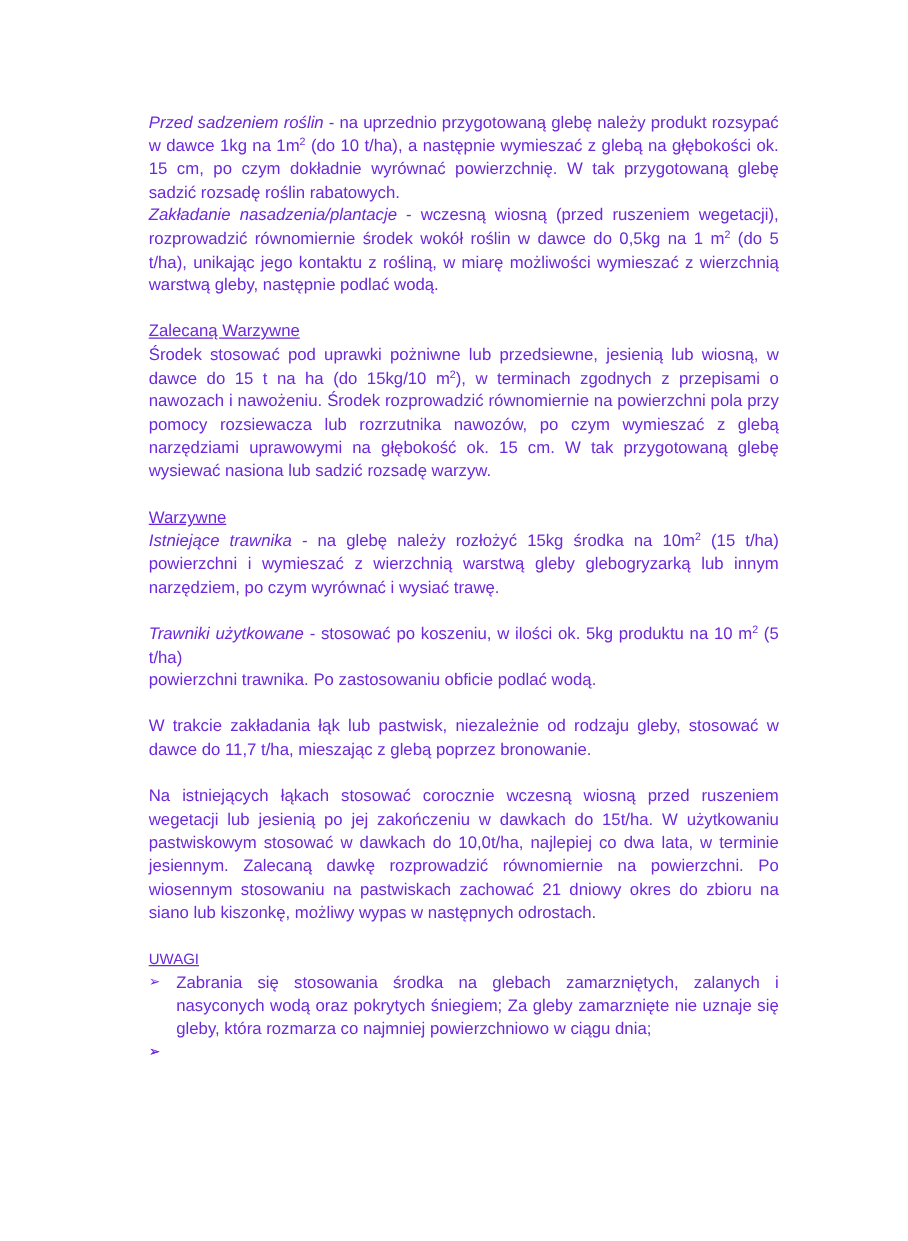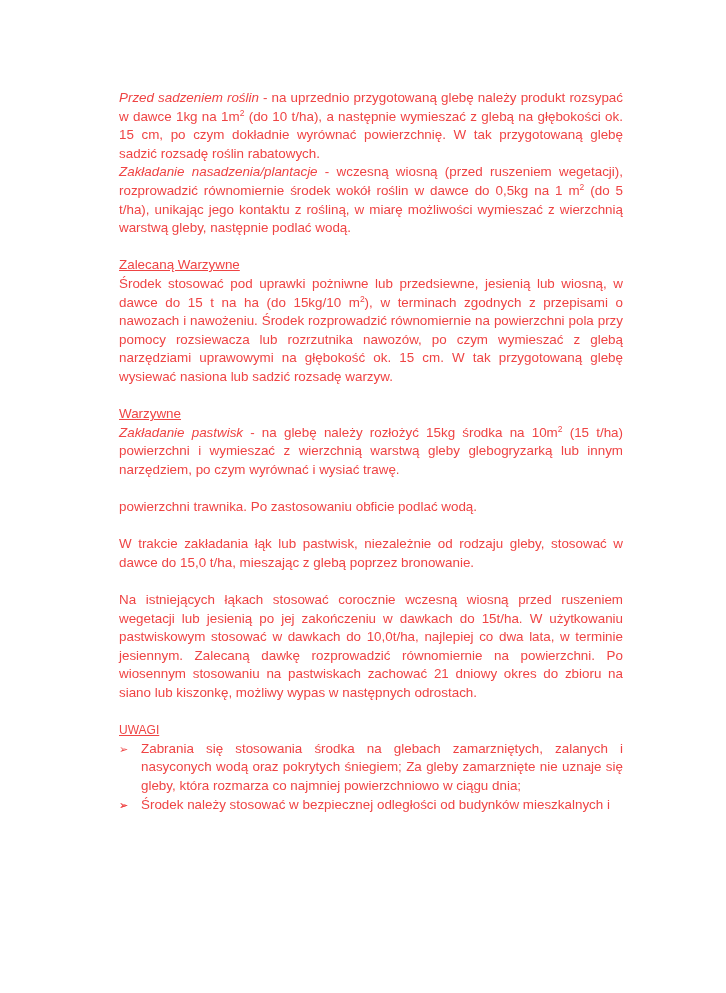--- a/index.html
+++ b/index.html
@@ -1,20 +1,20 @@
 <!DOCTYPE html>
 <html><head>
   <meta charset="utf-8">
   <style>
     html, body { margin: 0; padding: 0; background: #ffffff; }
     body { width: 726px; height: 993px; position: relative; overflow: hidden; }
     .page {
       position: absolute; left: 119px; top: 89px; width: 504px;
       font-family: "Liberation Sans", "DejaVu Sans", sans-serif;
-      font-size: 13.4px; line-height: 18.6px; color: #ef4444;
+      font-size: 13.4px; line-height: 18.6px; color: #6d28d9;
     }
     p { margin: 0; text-align: justify; }
     .gap { height: 18.6px; }
     .heading { text-decoration: underline; }
     .uwagi { text-decoration: underline; font-size: 12px; }
     em { font-style: italic; }
     sup { font-size: 8.5px; line-height: 0; vertical-align: 5px; }
     ul { list-style: none; margin: 0; padding: 0; }
     li { position: relative; padding-left: 22px; text-align: justify; }
     li .bullet { position: absolute; left: 0; top: 0; font-size: 11px; }
@@ -29,36 +29,37 @@
   <p><em>Zakładanie nasadzenia/plantacje</em><span> - wczesną wiosną (przed ruszeniem wegetacji), rozprowadzić równomiernie środek wokół roślin w dawce do 0,5kg na 1 m</span><sup>2</sup><span> (do 5 t/ha), unikając jego kontaktu z rośliną, w miarę możliwości wymieszać z wierzchnią warstwą gleby, następnie podlać wodą.</span></p>
 
   <div class="gap"></div>
 
   <p class="heading">Zalecaną Warzywne</p>
   <p><span>Środek stosować pod uprawki pożniwne lub przedsiewne, jesienią lub wiosną, w dawce do 15 t na ha (do 15kg/10 m</span><sup>2</sup><span>), w terminach zgodnych z przepisami o nawozach i nawożeniu. Środek rozprowadzić równomiernie na powierzchni pola przy pomocy rozsiewacza lub rozrzutnika nawozów, po czym wymieszać z glebą narzędziami uprawowymi na głębokość ok. 15 cm. W tak przygotowaną glebę wysiewać nasiona lub sadzić rozsadę warzyw.</span></p>
 
   <div class="gap"></div>
 
   <p class="heading">Warzywne</p>
-  <p><em>Zakładanie pastwisk</em><span> - na glebę należy rozłożyć 15kg środka na 10m</span><sup>2</sup><span> (15 t/ha) powierzchni i wymieszać z wierzchnią warstwą gleby glebogryzarką lub innym narzędziem, po czym wyrównać i wysiać trawę.</span></p>
+  <p><em>Istniejące trawnika</em><span> - na glebę należy rozłożyć 15kg środka na 10m</span><sup>2</sup><span> (15 t/ha) powierzchni i wymieszać z wierzchnią warstwą gleby glebogryzarką lub innym narzędziem, po czym wyrównać i wysiać trawę.</span></p>
 
   <div class="gap"></div>
 
+  <p><em>Trawniki użytkowane</em><span> - stosować po koszeniu, w ilości ok. 5kg produktu na 10 m</span><sup>2</sup><span> (5 t/ha)</span></p>
   <p>powierzchni trawnika. Po zastosowaniu obficie podlać wodą.</p>
 
   <div class="gap"></div>
 
-  <p>W trakcie zakładania łąk lub pastwisk, niezależnie od rodzaju gleby, stosować w dawce do 15,0 t/ha, mieszając z glebą poprzez bronowanie.</p>
+  <p>W trakcie zakładania łąk lub pastwisk, niezależnie od rodzaju gleby, stosować w dawce do 11,7 t/ha, mieszając z glebą poprzez bronowanie.</p>
 
   <div class="gap"></div>
 
   <p>Na istniejących łąkach stosować corocznie wczesną wiosną przed ruszeniem wegetacji lub jesienią po jej zakończeniu w dawkach do 15t/ha. W użytkowaniu pastwiskowym stosować w dawkach do 10,0t/ha, najlepiej co dwa lata, w terminie jesiennym. Zalecaną dawkę rozprowadzić równomiernie na powierzchni. Po wiosennym stosowaniu na pastwiskach zachować 21 dniowy okres do zbioru na siano lub kiszonkę, możliwy wypas w następnych odrostach.</p>
 
   <div class="gap"></div>
 
   <p class="uwagi">UWAGI</p>
   <ul>
     <li><span class="bullet">➢</span><span>Zabrania się stosowania środka na glebach zamarzniętych, zalanych i nasyconych wodą oraz pokrytych śniegiem; Za gleby zamarznięte nie uznaje się gleby, która rozmarza co najmniej powierzchniowo w ciągu dnia;</span></li>
     <li><span class="bullet">➢</span></li>
-    <li><span class="bullet">➢</span><span>Środek należy stosować w bezpiecznej odległości od budynków mieszkalnych i</span></li>
+    <li><span class="bullet">➢</span></li>
   </ul>
 
 </div>
 
 </body></html>

